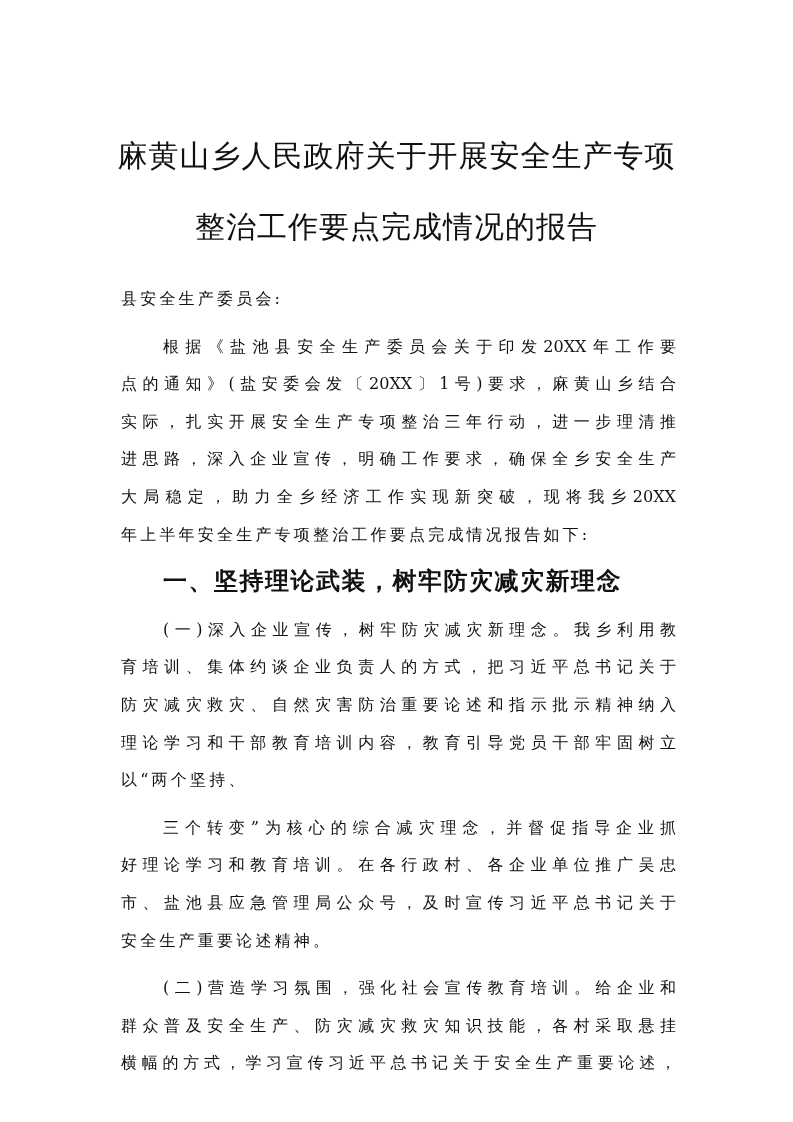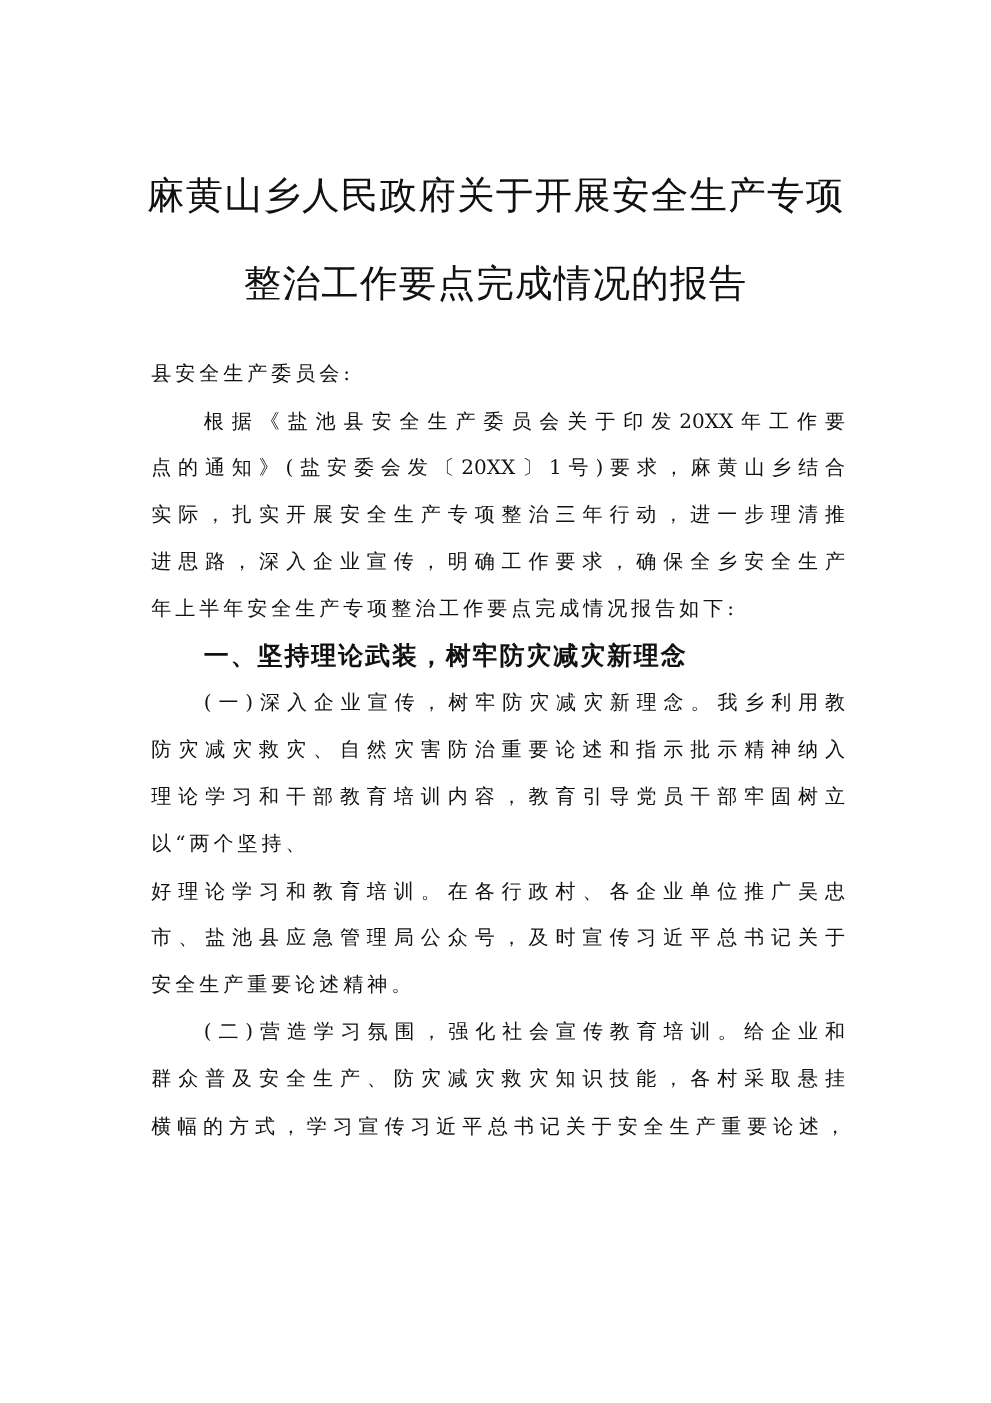--- a/index.html
+++ b/index.html
@@ -7,44 +7,47 @@
          font-family: "DejaVu Serif", "Liberation Serif", serif; color: #111; }
   .page { position: absolute; left: 0; top: 0; width: 793px; height: 924px; }
   .title { position: absolute; left: 100px; width: 593px; text-align: center;
            font-size: 30px; letter-spacing: 1px; color: #111; white-space: nowrap; }
   .t1 { top: 136px; }
   .t2 { top: 191px; margin-top: 16px; }
   .body { position: absolute; left: 121px; top: 280px; width: 555px; }
   .line { height: 37.6px; line-height: 37.6px; font-size: 16px; white-space: nowrap;
           letter-spacing: 3.2px; }
   .justify { text-align: justify; text-align-last: justify; letter-spacing: 0; }
-  .indent { padding-left: 42px; }
+  .indent { padding-left: 42px; margin-top: 10px; }
   .heading { font-family: "DejaVu Sans", "Liberation Sans", sans-serif; font-weight: bold;
-             font-size: 20px; letter-spacing: 1.5px; }
+             font-size: 24px; letter-spacing: 1.5px; }
 </style>
 </head>
 <body>
 
 <div class="page">
   <div class="title t1">麻黄山乡人民政府关于开展安全生产专项</div>
   <div class="title t2">整治工作要点完成情况的报告</div>
 
   <div class="body">
     <div class="line">县安全生产委员会:</div>
     <div id="lines">
         <div class="line indent justify">根据《盐池县安全生产委员会关于印发20XX年工作要</div>
         <div class="line justify">点的通知》(盐安委会发〔20XX〕1号)要求，麻黄山乡结合</div>
         <div class="line justify">实际，扎实开展安全生产专项整治三年行动，进一步理清推</div>
         <div class="line justify">进思路，深入企业宣传，明确工作要求，确保全乡安全生产</div>
+        <div class="line justify">大局稳定，助力全乡经济工作实现新突破，现将我乡20XX</div>
         <div class="line">年上半年安全生产专项整治工作要点完成情况报告如下:</div>
         <div class="line indent heading">一、坚持理论武装，树牢防灾减灾新理念</div>
         <div class="line indent justify">(一)深入企业宣传，树牢防灾减灾新理念。我乡利用教</div>
+        <div class="line justify">育培训、集体约谈企业负责人的方式，把习近平总书记关于</div>
         <div class="line justify">防灾减灾救灾、自然灾害防治重要论述和指示批示精神纳入</div>
         <div class="line justify">理论学习和干部教育培训内容，教育引导党员干部牢固树立</div>
         <div class="line">以“两个坚持、</div>
+        <div class="line indent justify">三个转变”为核心的综合减灾理念，并督促指导企业抓</div>
         <div class="line justify">好理论学习和教育培训。在各行政村、各企业单位推广吴忠</div>
         <div class="line justify">市、盐池县应急管理局公众号，及时宣传习近平总书记关于</div>
         <div class="line">安全生产重要论述精神。</div>
         <div class="line indent justify">(二)营造学习氛围，强化社会宣传教育培训。给企业和</div>
         <div class="line justify">群众普及安全生产、防灾减灾救灾知识技能，各村采取悬挂</div>
         <div class="line justify">横幅的方式，学习宣传习近平总书记关于安全生产重要论述，</div>
       </div>
   </div>
 </div>
 

